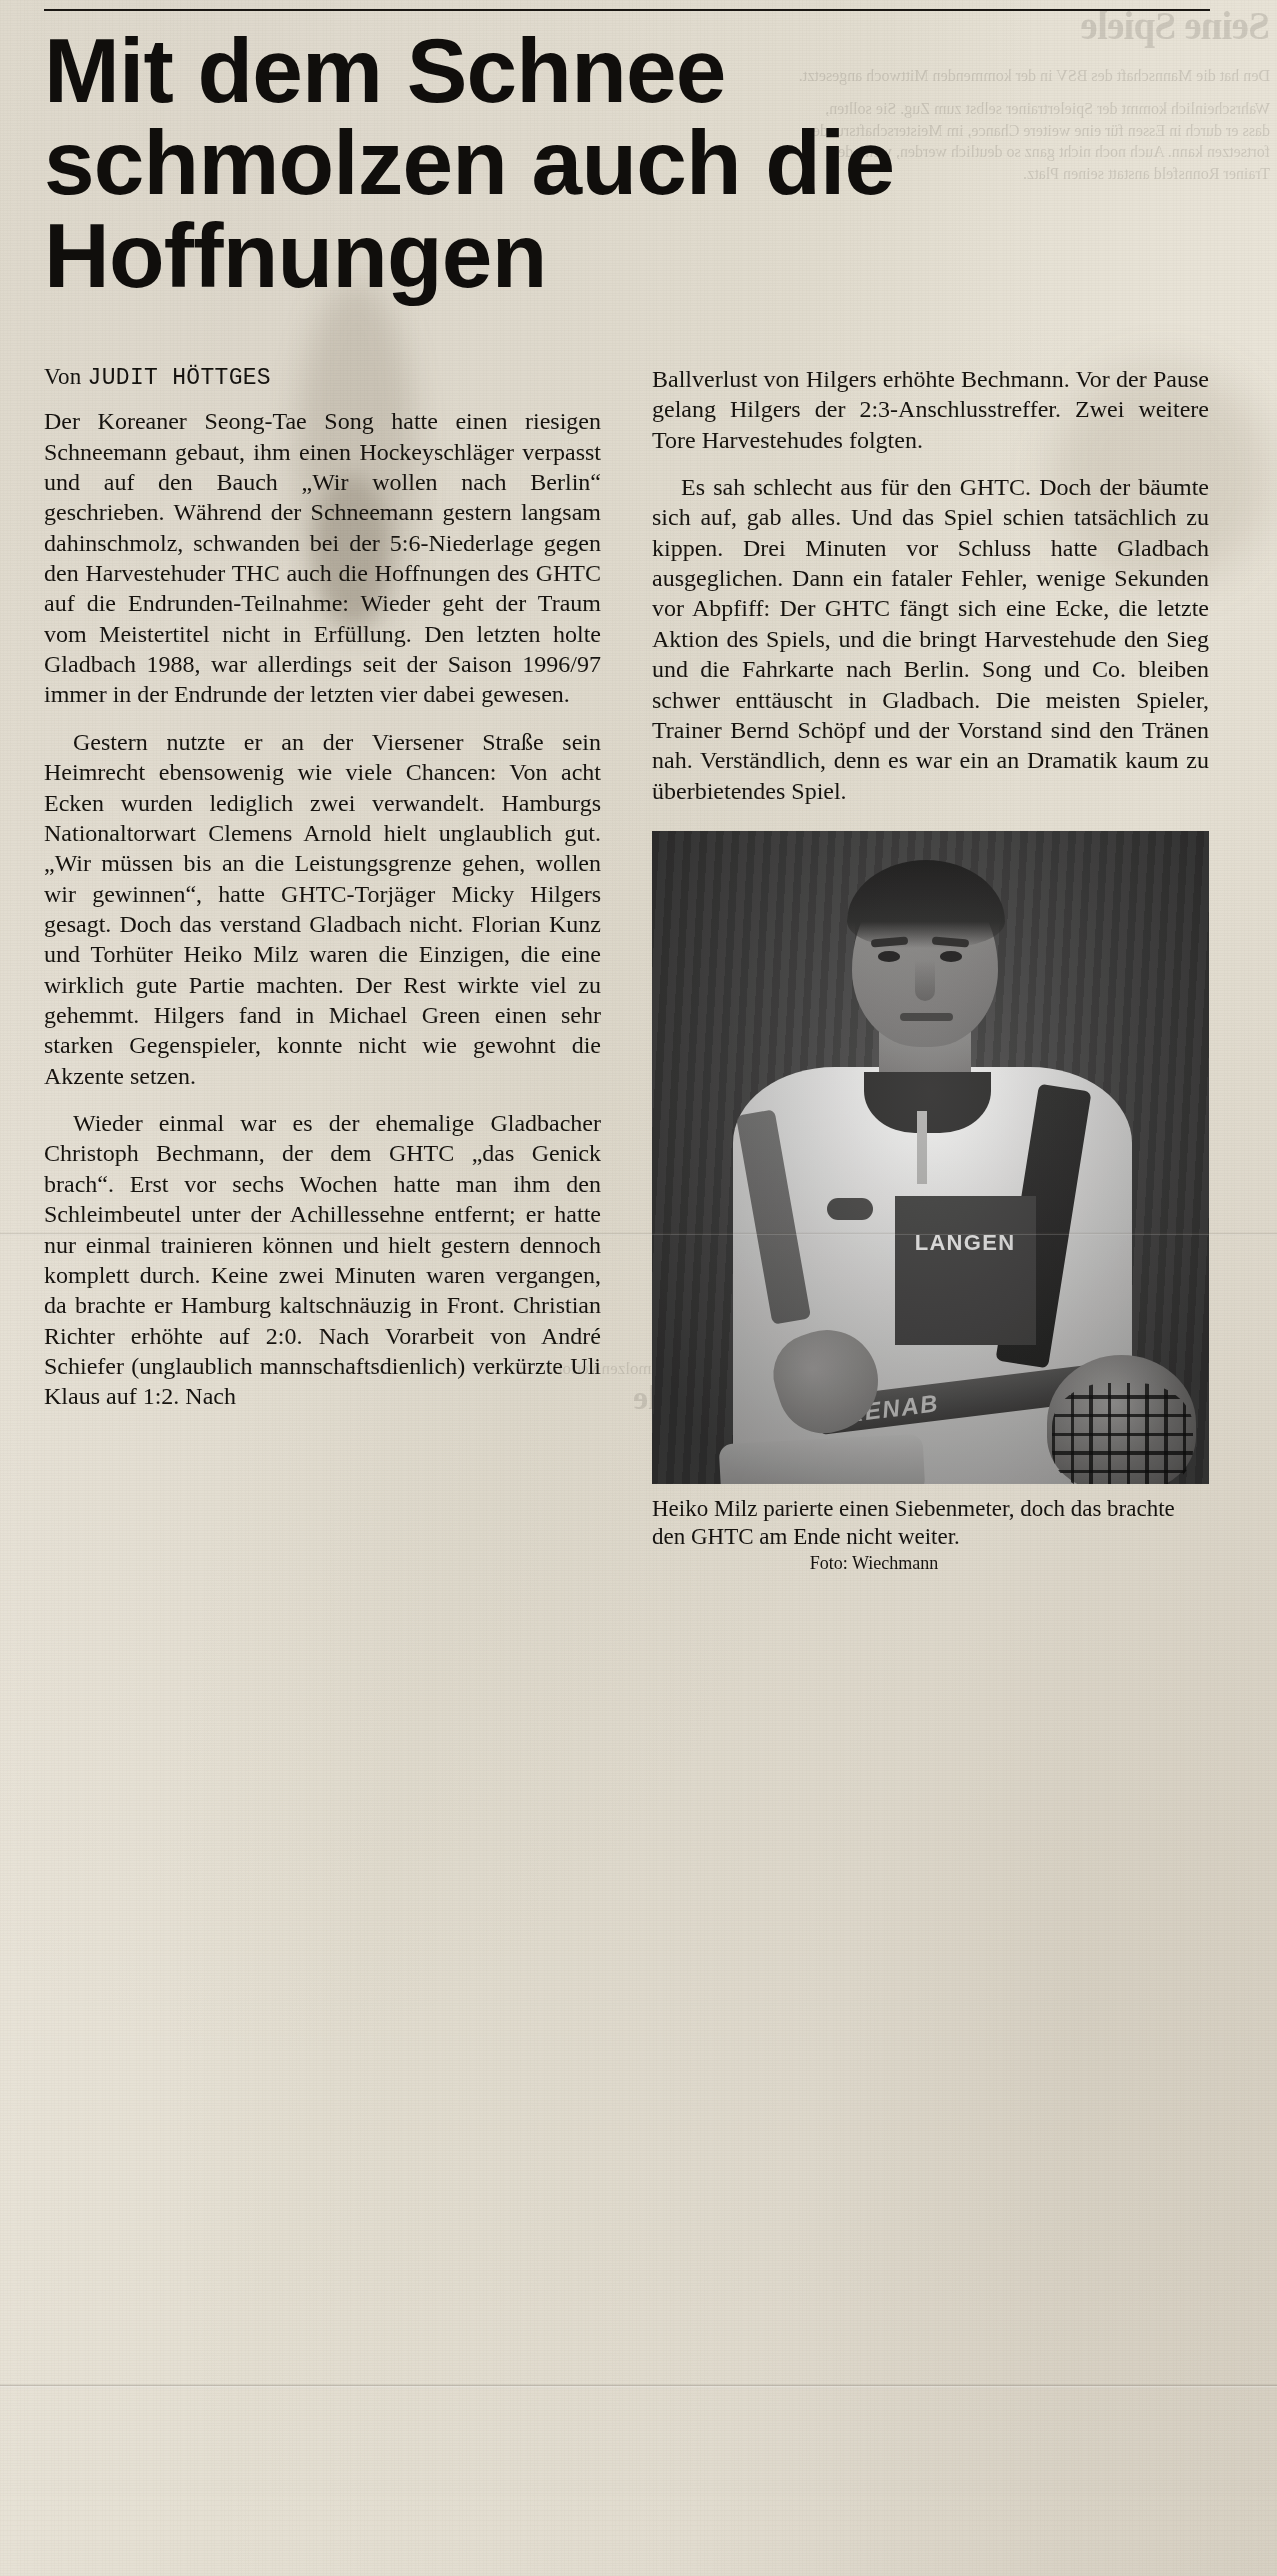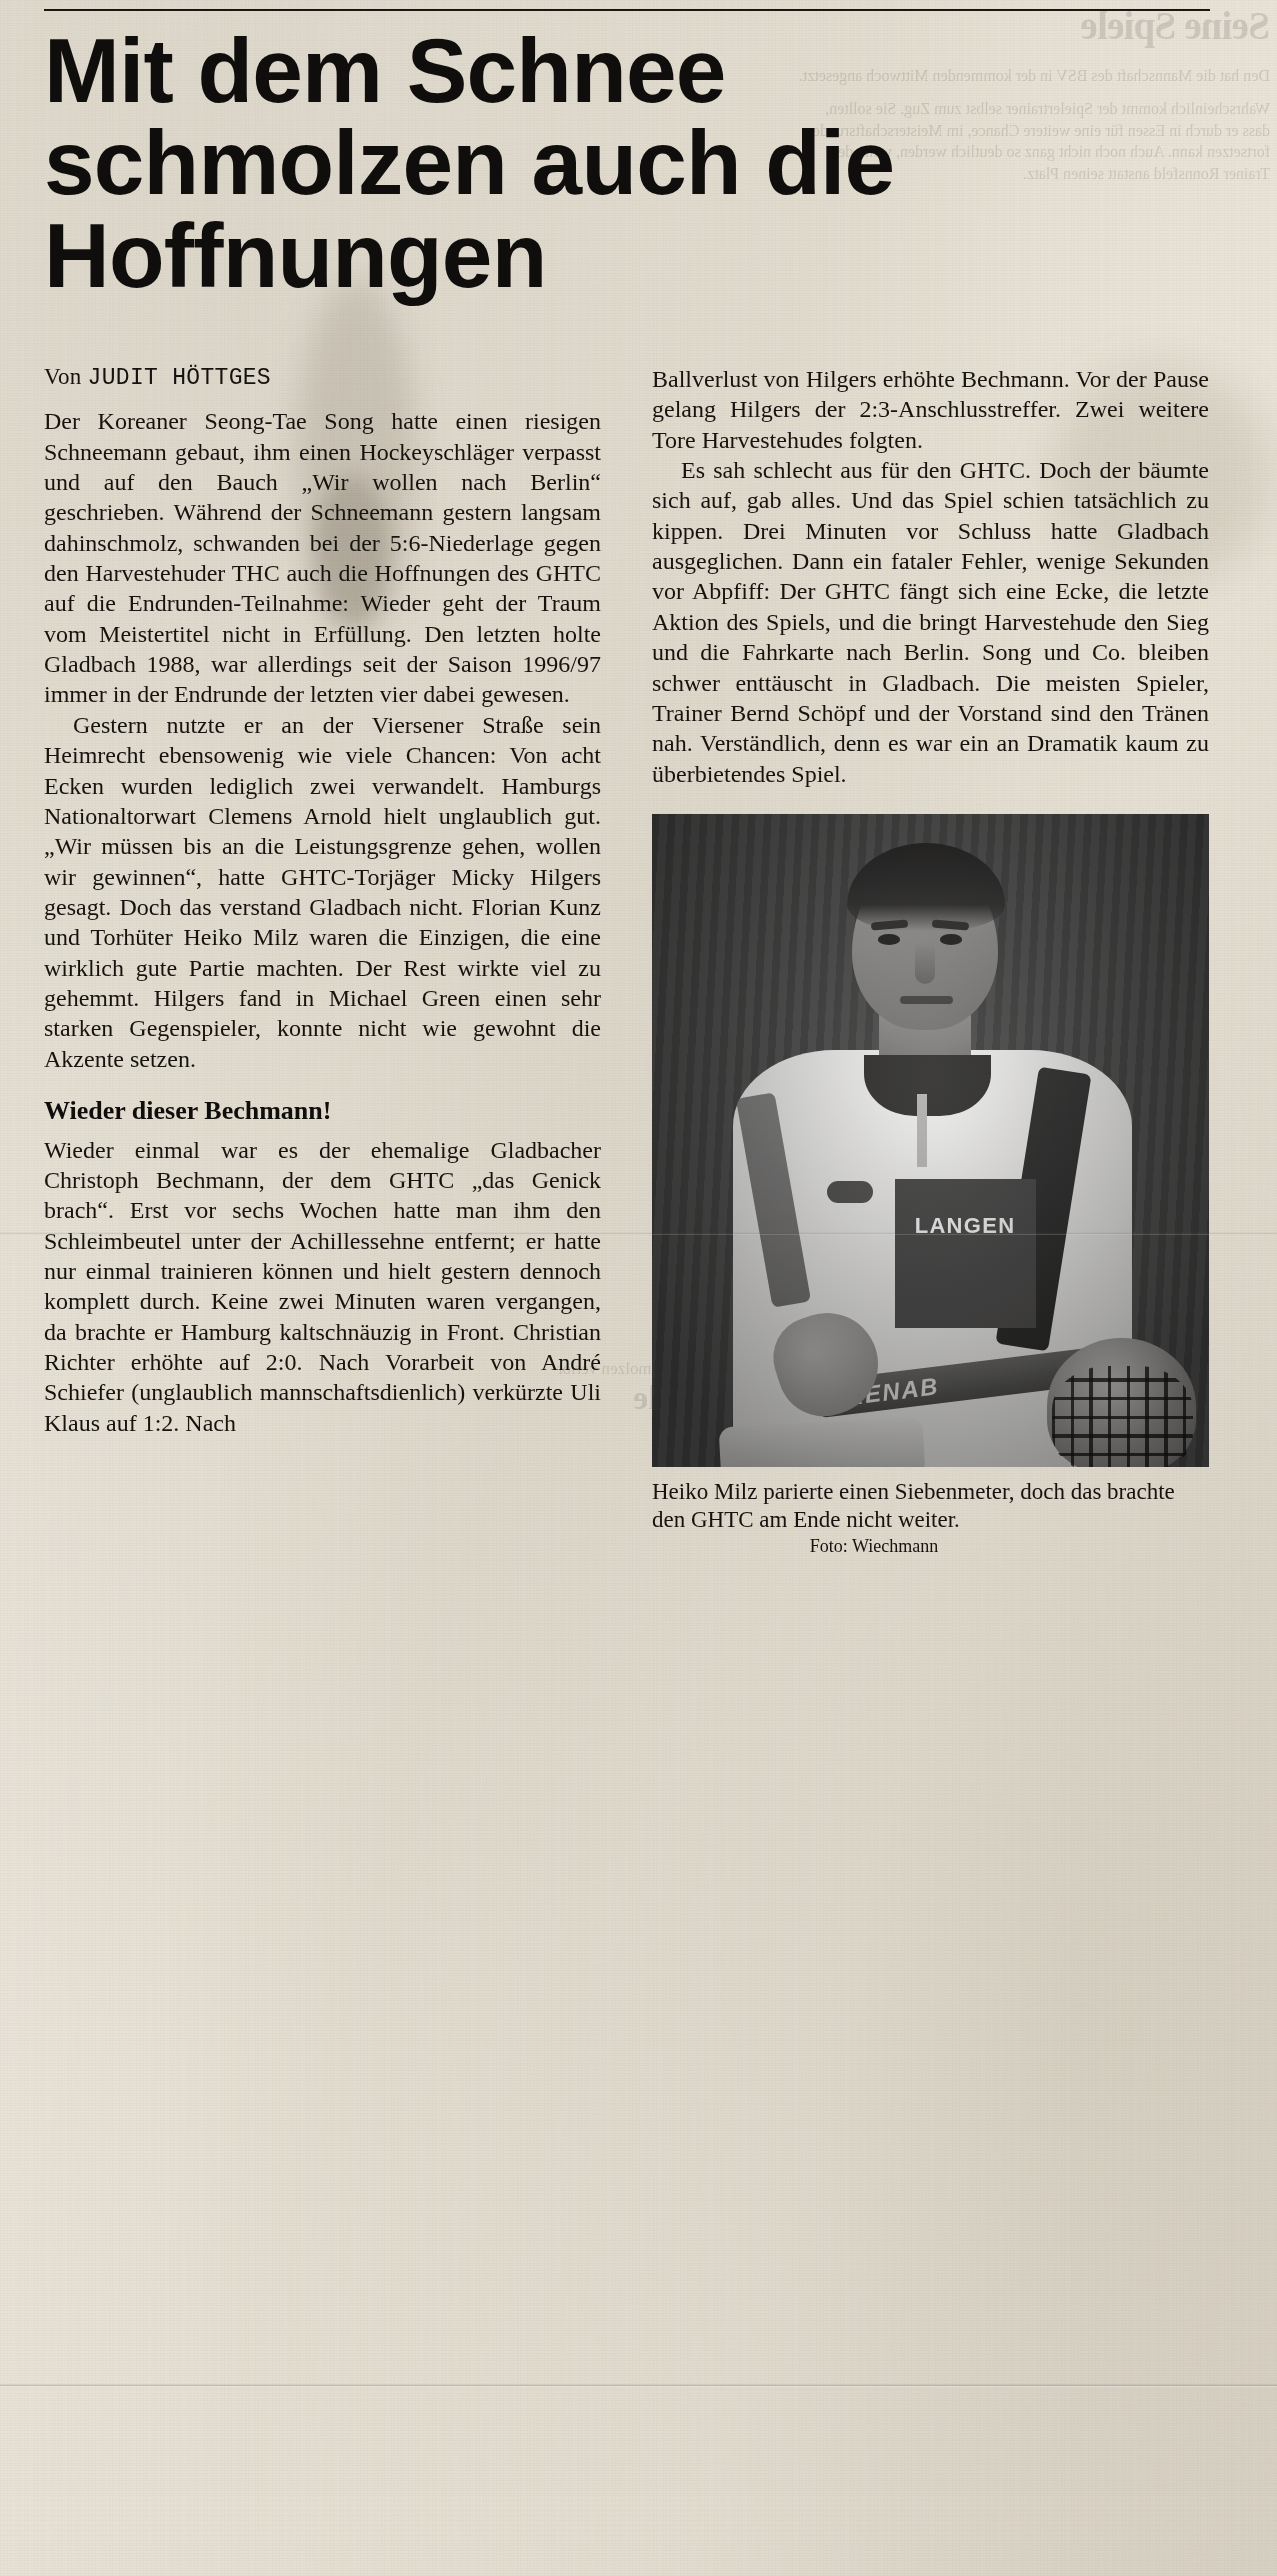--- a/index.html
+++ b/index.html
@@ -139,21 +139,21 @@
 
   p.body {
     margin: 0;
     font-size: 24px;
     line-height: 1.265;
     text-align: justify;
     color: #16130f;
     hyphens: auto;
     -webkit-hyphens: auto;
   }
-  p.body + p.body { text-indent: 29px; margin-top: 0px; }
+  p.body + p.body { text-indent: 29px; margin-top: 17px; }
   p.noindent { text-indent: 0 !important; }
 
   h3.subhead {
     font-size: 26px;
     font-weight: 700;
     margin: 22px 0 8.5px 0;
     color: #100e0c;
   }
 
   
@@ -373,21 +373,20 @@
 
       <div class="col">
         <div class="byline">
           <span>Von</span>
           <span class="name">JUDIT HÖTTGES</span>
         </div>
 
         <p class="body noindent">Der Koreaner Seong-Tae Song hatte einen riesigen Schneemann gebaut, ihm einen Hockeyschläger verpasst und auf den Bauch „Wir wollen nach Berlin“ geschrieben. Während der Schneemann gestern langsam dahinschmolz, schwanden bei der 5:6-Niederlage gegen den Harvestehuder THC auch die Hoffnungen des GHTC auf die Endrunden-Teilnahme: Wieder geht der Traum vom Meistertitel nicht in Erfüllung. Den letzten holte Gladbach 1988, war allerdings seit der Saison 1996/97 immer in der Endrunde der letzten vier dabei gewesen.</p>
         <p class="body">Gestern nutzte er an der Viersener Straße sein Heimrecht ebensowenig wie viele Chancen: Von acht Ecken wurden lediglich zwei verwandelt. Hamburgs Nationaltorwart Clemens Arnold hielt unglaublich gut. „Wir müssen bis an die Leistungsgrenze gehen, wollen wir gewinnen“, hatte GHTC-Torjäger Micky Hilgers gesagt. Doch das verstand Gladbach nicht. Florian Kunz und Torhüter Heiko Milz waren die Einzigen, die eine wirklich gute Partie machten. Der Rest wirkte viel zu gehemmt. Hilgers fand in Michael Green einen sehr starken Gegenspieler, konnte nicht wie gewohnt die Akzente setzen.</p>
 
-        <h3 class="subhead">Wieder dieser Bechmann!</h3>
 
         <p class="body">Wieder einmal war es der ehemalige Gladbacher Christoph Bechmann, der dem GHTC „das Genick brach“. Erst vor sechs Wochen hatte man ihm den Schleimbeutel unter der Achillessehne entfernt; er hatte nur einmal trainieren können und hielt gestern dennoch komplett durch. Keine zwei Minuten waren vergangen, da brachte er Hamburg kaltschnäuzig in Front. Christian Richter erhöhte auf 2:0. Nach Vorarbeit von André Schiefer (unglaublich mannschaftsdienlich) verkürzte Uli Klaus auf 1:2. Nach</p>
       </div>
 
       <div class="col">
         <p class="body noindent">Ballverlust von Hilgers erhöhte Bechmann. Vor der Pause gelang Hilgers der 2:3-Anschlusstreffer. Zwei weitere Tore Harvestehudes folgten.</p>
         <p class="body">Es sah schlecht aus für den GHTC. Doch der bäumte sich auf, gab alles. Und das Spiel schien tatsächlich zu kippen. Drei Minuten vor Schluss hatte Gladbach ausgeglichen. Dann ein fataler Fehler, wenige Sekunden vor Abpfiff: Der GHTC fängt sich eine Ecke, die letzte Aktion des Spiels, und die bringt Harvestehude den Sieg und die Fahrkarte nach Berlin. Song und Co. bleiben schwer enttäuscht in Gladbach. Die meisten Spieler, Trainer Bernd Schöpf und der Vorstand sind den Tränen nah. Verständlich, denn es war ein an Dramatik kaum zu überbietendes Spiel.</p>
 
         <div class="photo-wrap">
           <div class="photo">

